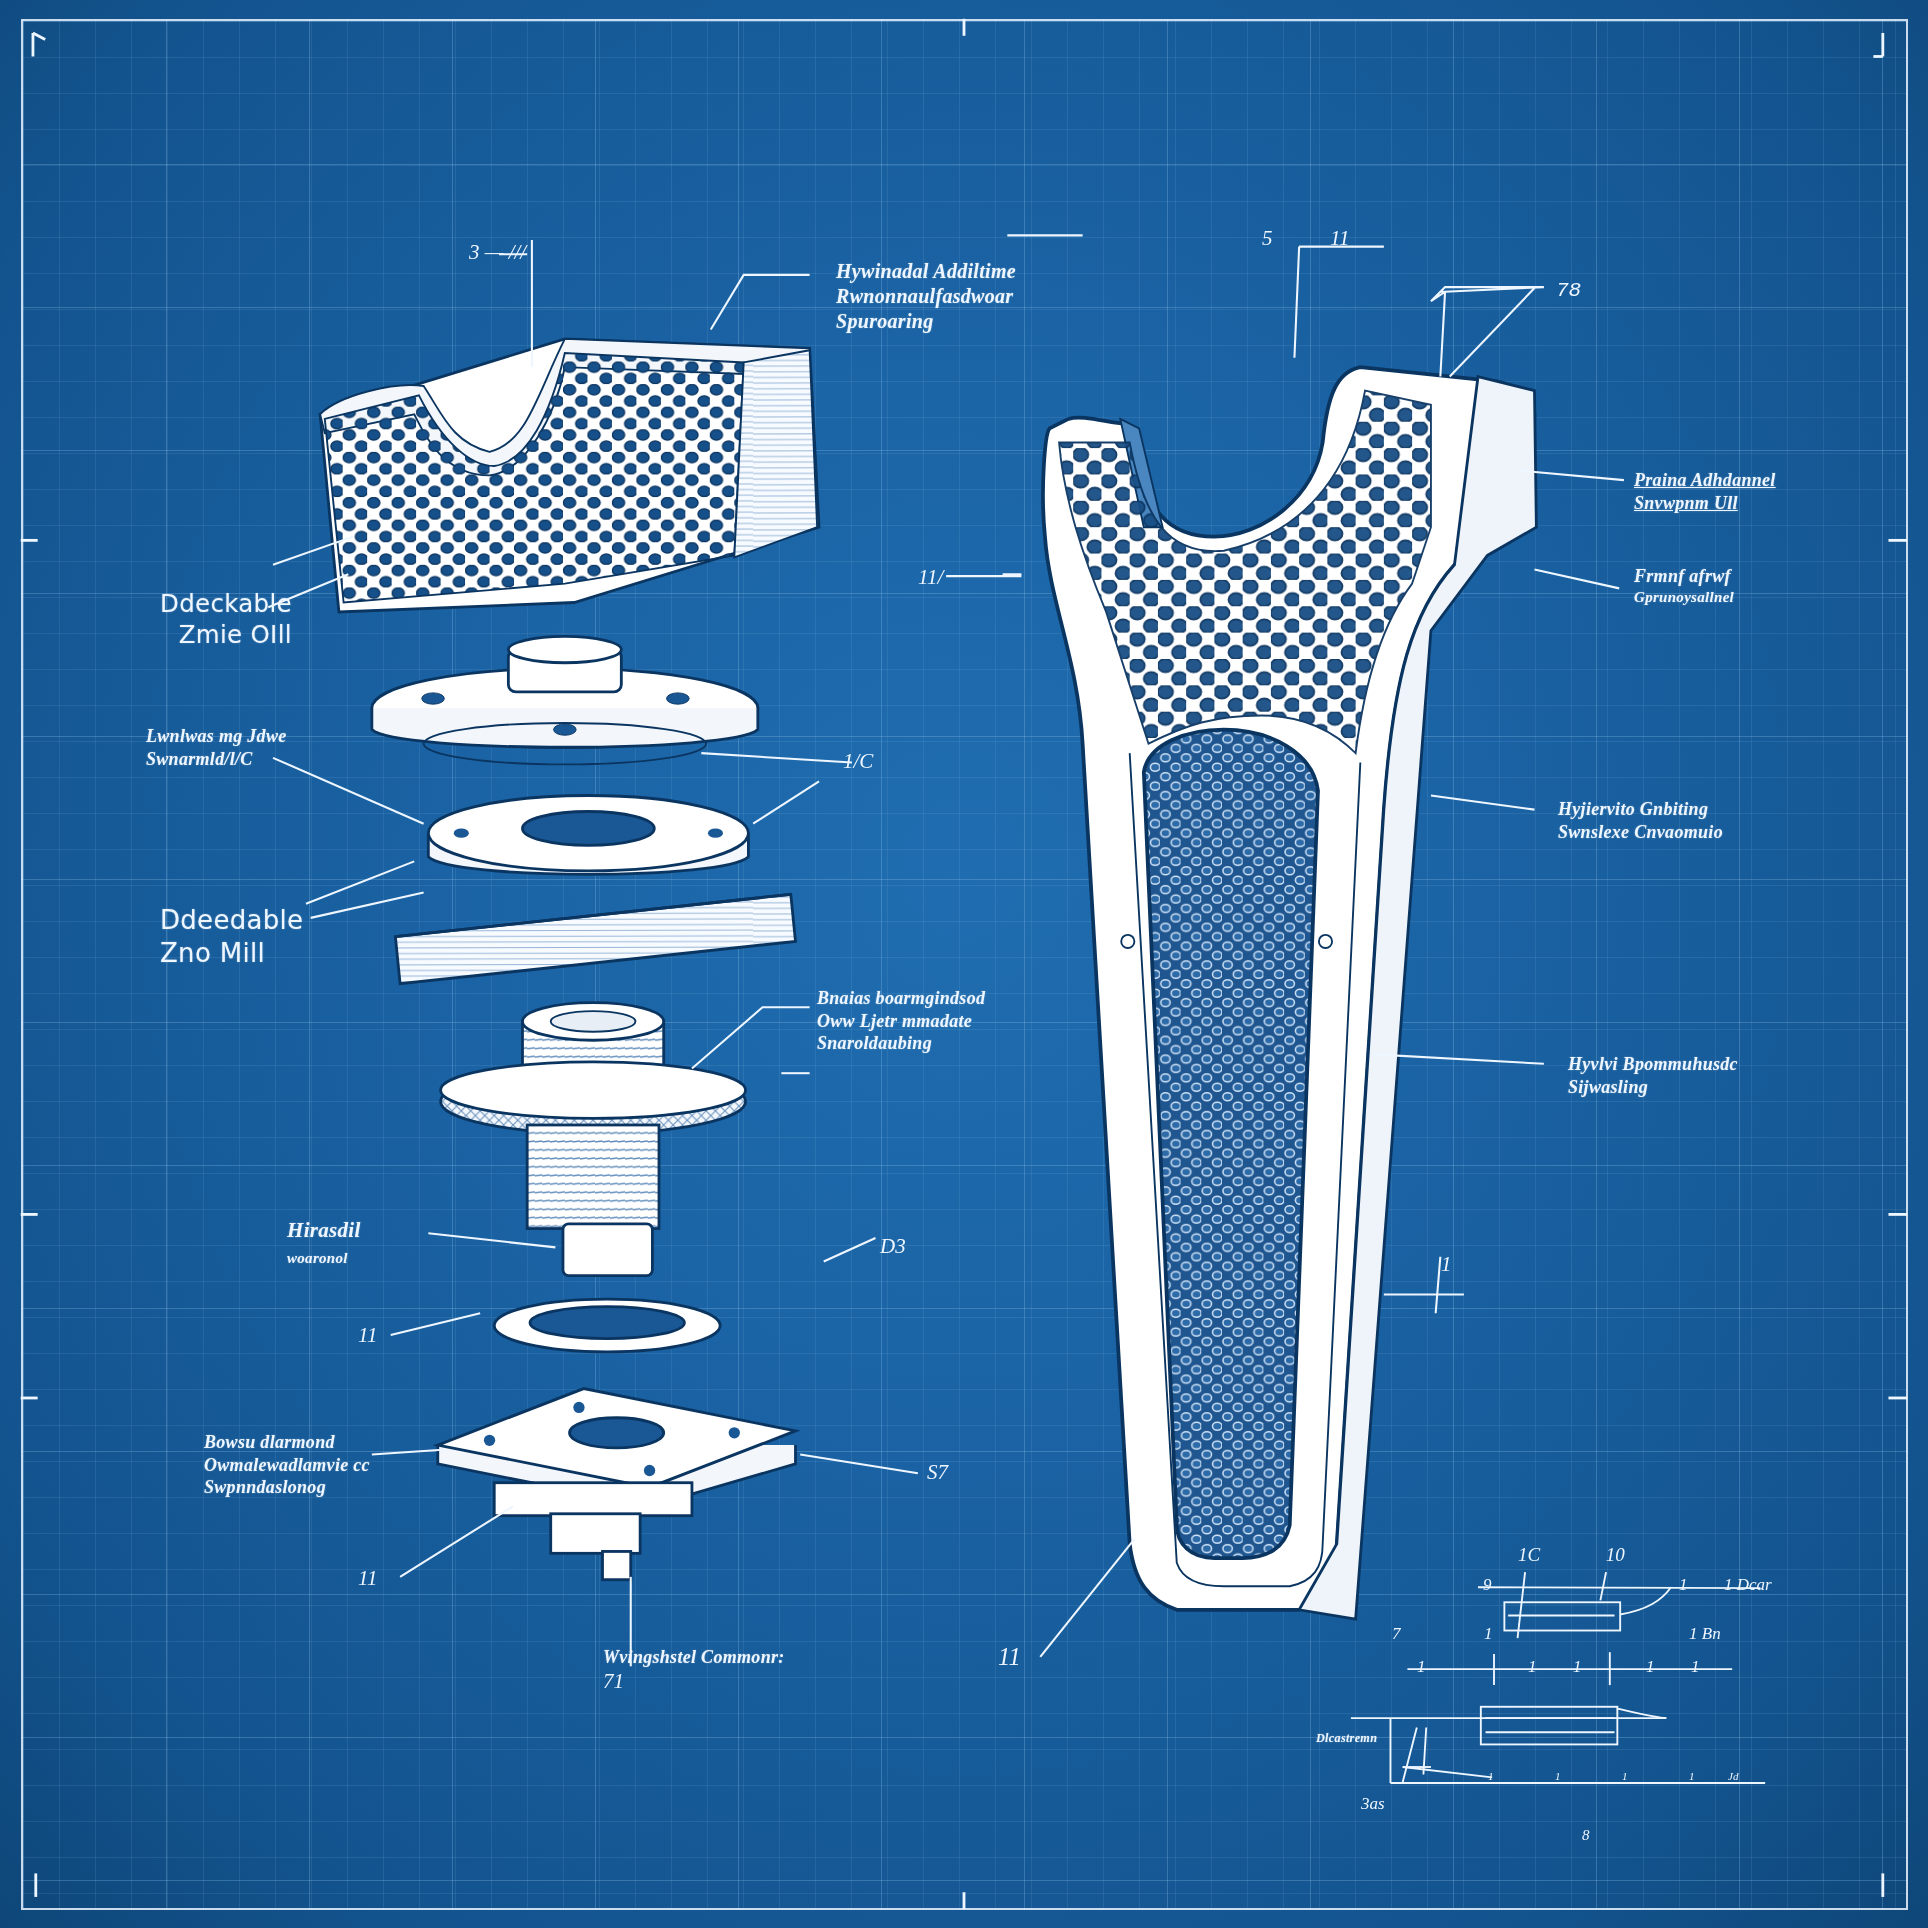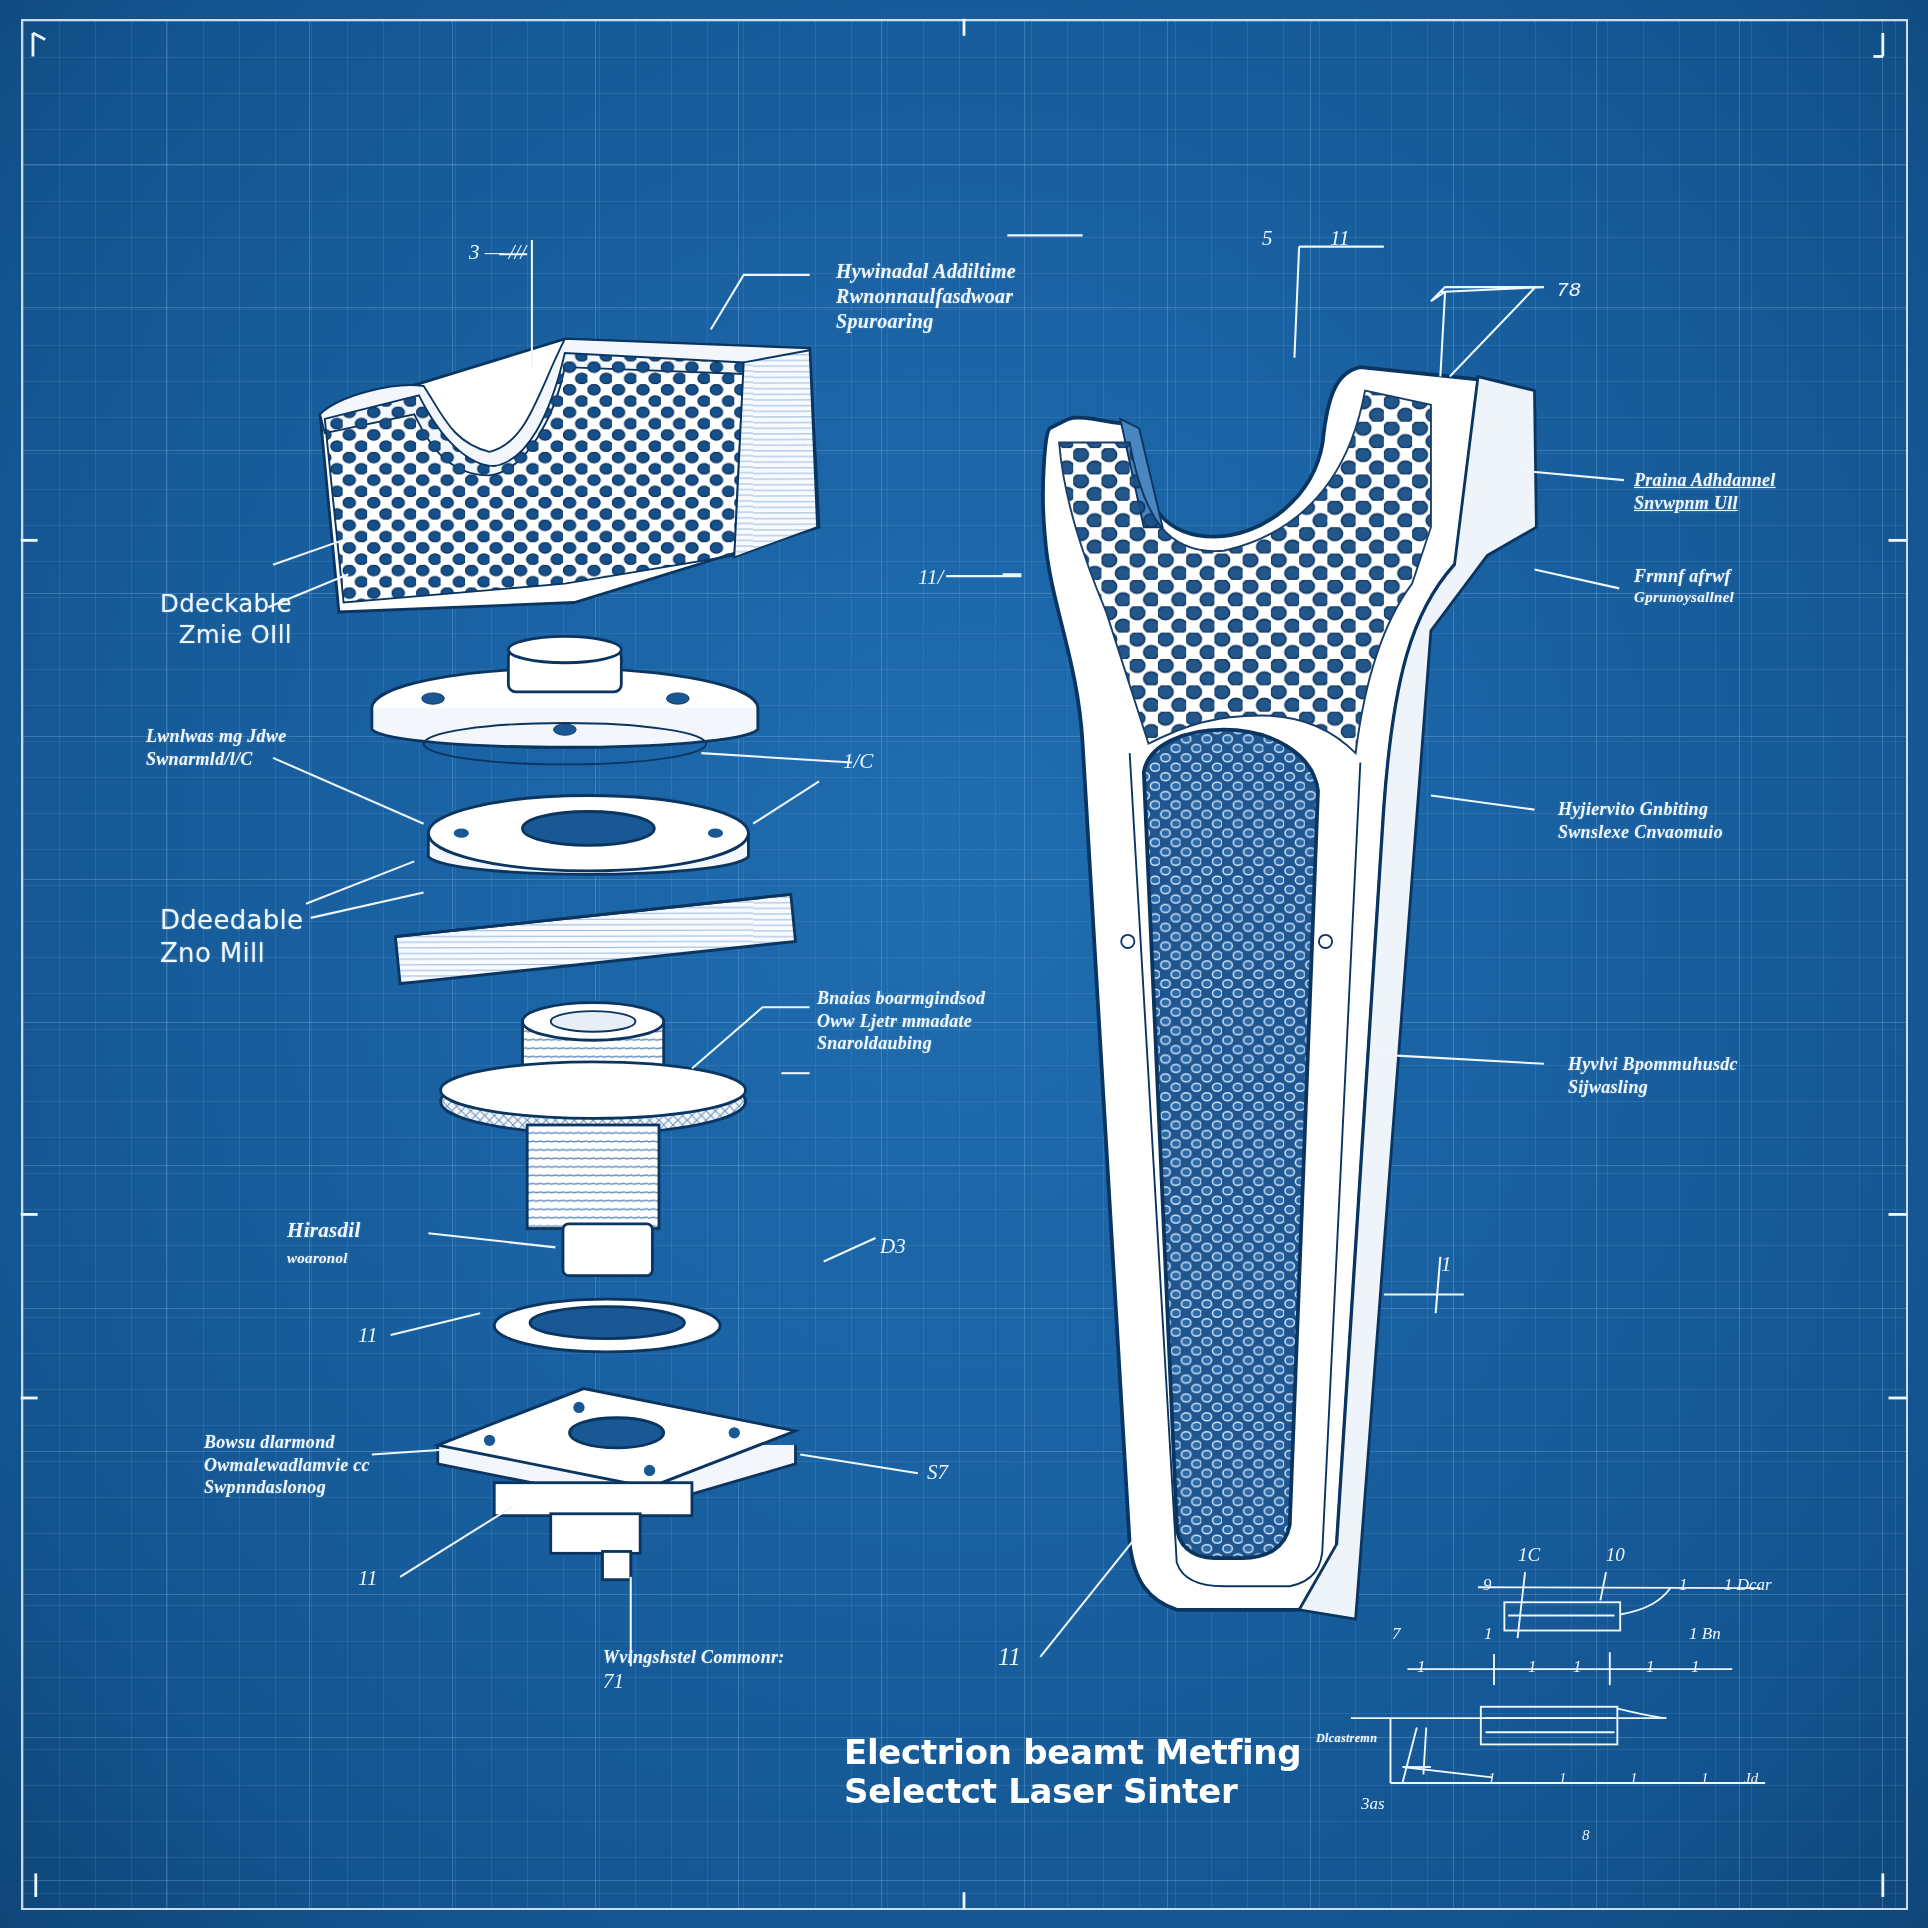--- a/index.html
+++ b/index.html
@@ -333,32 +333,28 @@
     <span>1</span>
   </div>
   <div class="dim" style="left:1356px;top:1624px;font-size:17px;margin-left:36px;">
     <span>7</span>
     <span style="display:inline-block;width:75px;"></span>
     <span>1</span>
     <span style="display:inline-block;width:188px;"></span>
     <span>1</span>
     <span>Bn</span>
   </div>
-  <div class="dim" style="left:1488px;top:1770px;font-size:15px;text-align:right;">
+  <div class="dim" style="left:1488px;top:1770px;font-size:11px;text-align:right;">
     <span>1</span>
     <span style="display:inline-block;width:56px;"></span>
     <span>1</span>
     <span style="display:inline-block;width:56px;"></span>
     <span>1</span>
     <span style="display:inline-block;width:56px;"></span>
     <span>1</span>
     <span style="display:inline-block;width:28px;"></span>
     <span>Jd</span>
   </div>
   <div class="dim" style="left:1361px;top:1794px;font-size:17px;">3as</div>
   <div class="dim" style="left:1582px;top:1827px;font-size:15px;">8</div>
 
-  <div class="caption">
-    <div>Electrion beamt Metfing</div>
-    <div>Selectct Laser Sinter</div>
-  </div>
 </div>
 
 
 </body></html>

